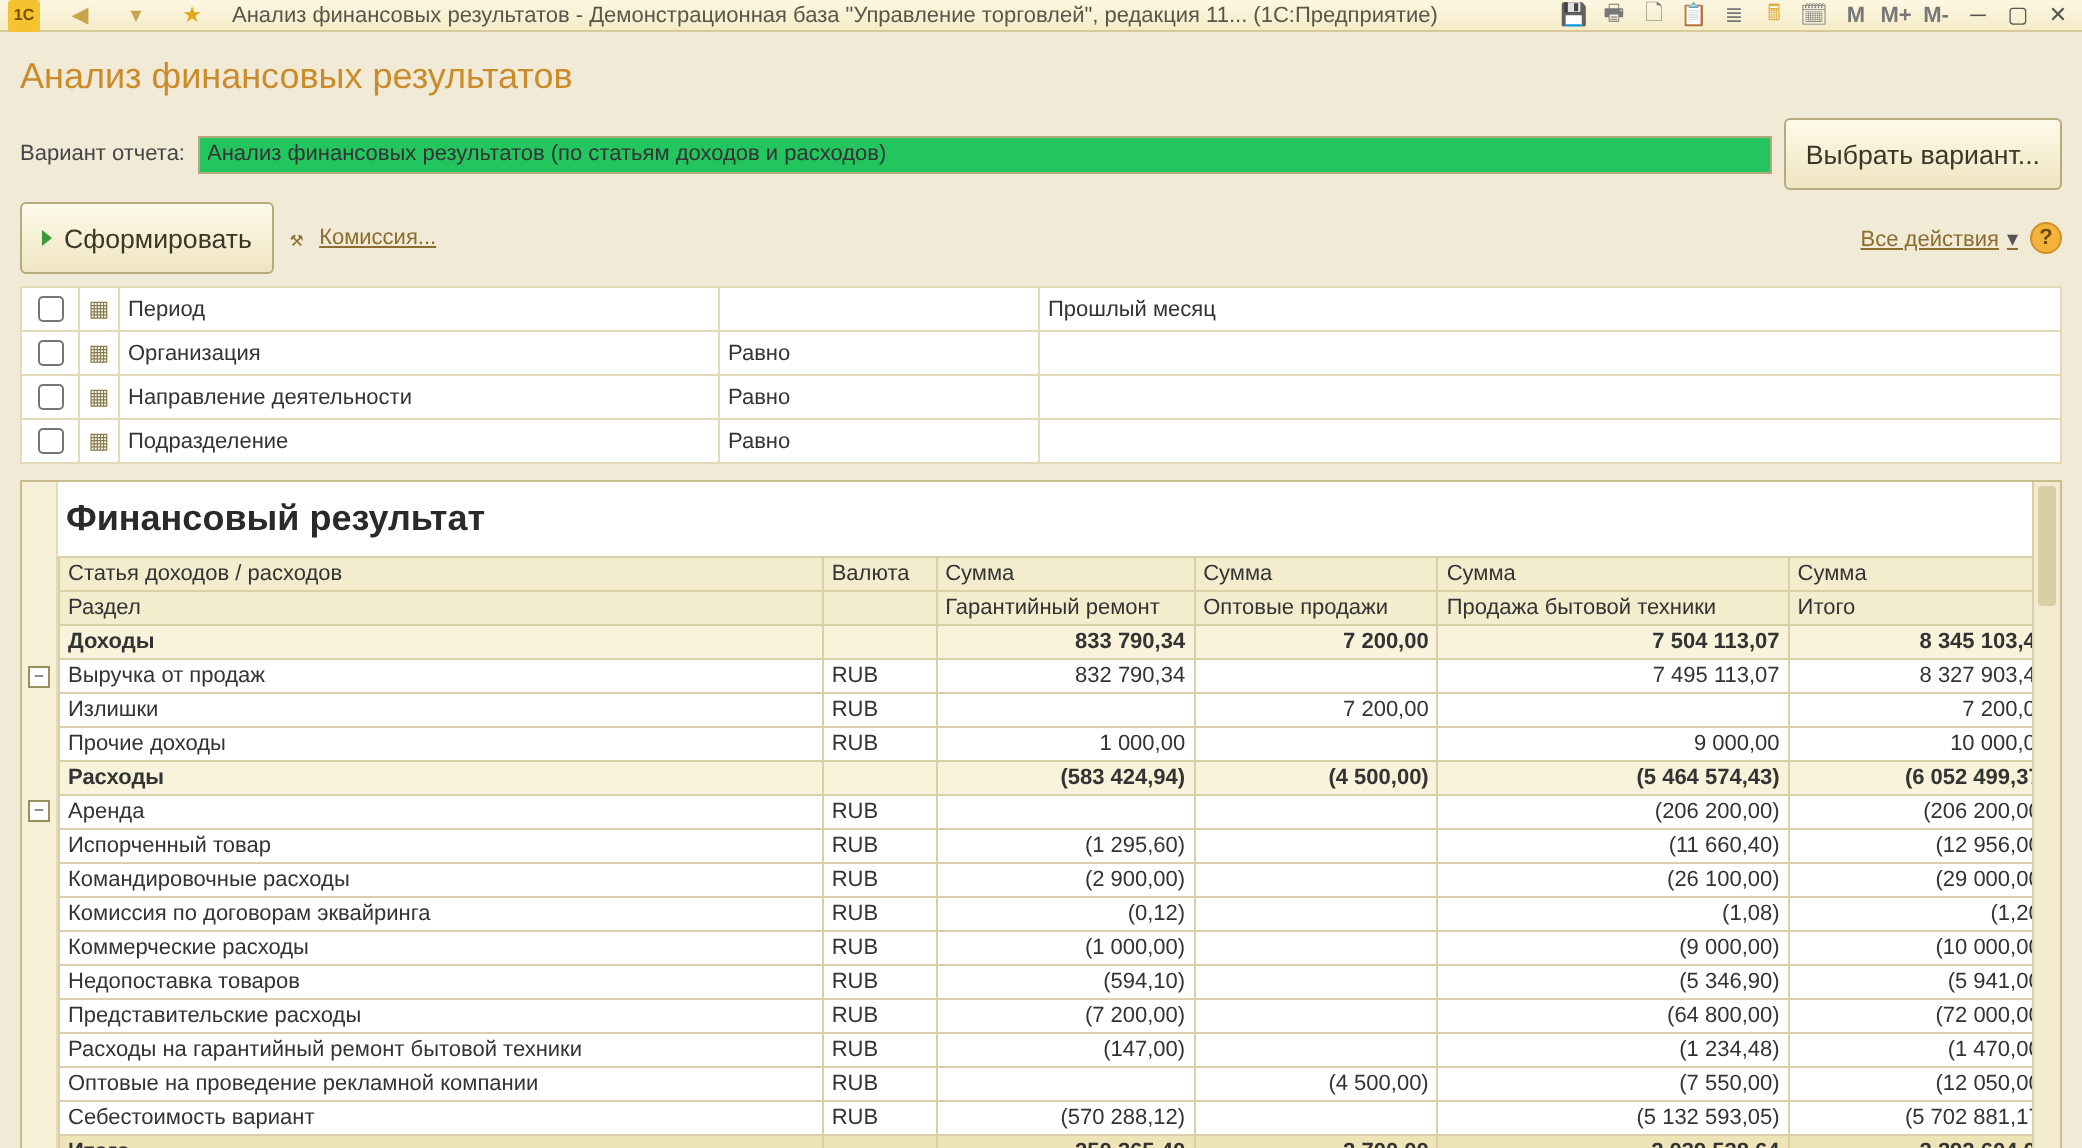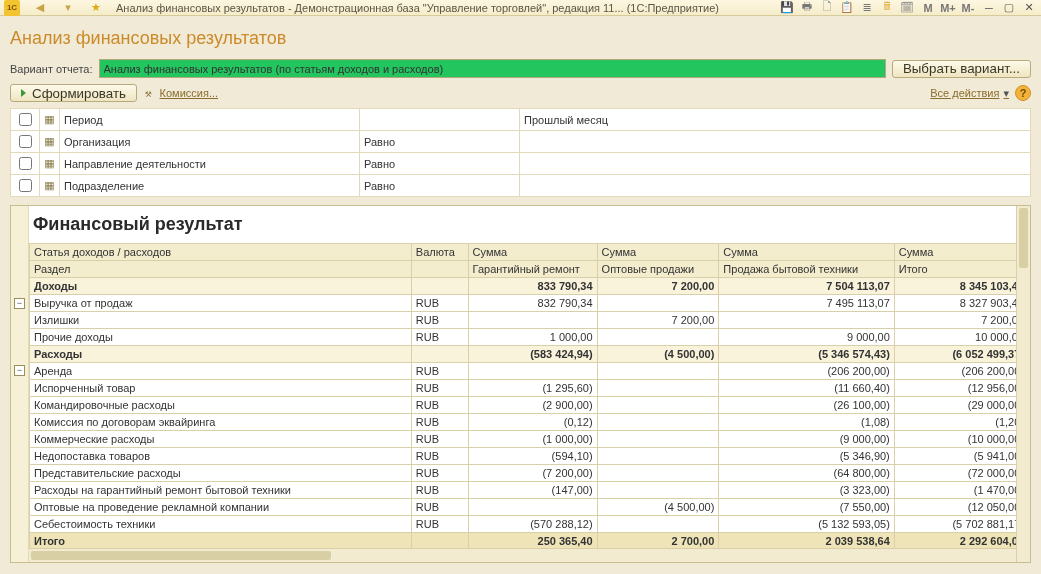--- a/index.html
+++ b/index.html
@@ -9,21 +9,21 @@
   .titlebar .ti { width:16px;height:16px; display:inline-flex; align-items:center;justify-content:center;}
   .titlebar-right { margin-left:auto; display:flex; align-items:center; gap:4px;}
   .m-block{display:flex;gap:2px;font-weight:bold;color:#777;}
   .m-block span{width:18px;text-align:center;}
   .win-btn{width:16px;height:16px;display:inline-flex;align-items:center;justify-content:center;color:#555;cursor:pointer;}
   .main{padding:8px 10px 10px 10px;}
   .page-title{color:#cc8b2a;font-size:18px;margin:4px 0 10px 0;font-weight:normal;}
   .row-variant{display:flex;align-items:center;gap:6px;margin-bottom:6px;}
   .row-variant .lbl{color:#444;}
   .row-variant input{flex:1;height:19px;border:1px solid #b5a97c;background:#22c55e;padding:0 4px;font-size:11px;color:#333;}
-  .btn{height:18px;padding:0 10px;border:1px solid #b7ab7e;background:linear-gradient(#fdfae9,#efe5c1);border-radius:3px;cursor:pointer;display:inline-flex;align-items:center;gap:6px;color:#3a3628;}
+  .btn{height:36px;padding:0 10px;border:1px solid #b7ab7e;background:linear-gradient(#fdfae9,#efe5c1);border-radius:3px;cursor:pointer;display:inline-flex;align-items:center;gap:6px;color:#3a3628;}
   .btn .tri{width:0;height:0;border-left:5px solid #3a9a3a;border-top:4px solid transparent;border-bottom:4px solid transparent;}
   .toolbar{display:flex;align-items:center;gap:8px;margin-bottom:6px;}
   .toolbar-right{margin-left:auto;display:flex;align-items:center;gap:6px;}
   .link{color:#8a6d2f;text-decoration:underline;cursor:pointer;}
   .help{width:16px;height:16px;border-radius:50%;background:#f3b33a;color:#6b4b00;display:flex;align-items:center;justify-content:center;font-weight:bold;border:1px solid #d0912a;cursor:pointer;}
   .params{border:1px solid #c9bc8e;background:#fff;width:100%;border-collapse:collapse;margin-bottom:8px;}
   .params td{border:1px solid #e3daba;height:18px;padding:1px 4px;color:#333;}
   .params .chk{width:22px;text-align:center;}
   .params .icon{width:20px;text-align:center;color:#8a7c4a;}
   .report-container{border:1px solid #c9bc8e;background:#fff;position:relative;height:358px;overflow:hidden;}
@@ -196,21 +196,21 @@
             <td class="num">1 000,00</td>
             <td class="num"></td>
             <td class="num">9 000,00</td>
             <td class="num">10 000,00</td>
           </tr>
           <tr class="group-row">
             <td class="pl1">Расходы</td>
             <td></td>
             <td class="num">(583 424,94)</td>
             <td class="num">(4 500,00)</td>
-            <td class="num">(5 346 574,43)</td>
+            <td class="num">(5 464 574,43)</td>
             <td class="num">(6 052 499,37)</td>
           </tr>
           <tr>
             <td class="pl2">Аренда</td>
             <td>RUB</td>
             <td class="num"></td>
             <td class="num"></td>
             <td class="num">(206 200,00)</td>
             <td class="num">(206 200,00)</td>
           </tr>
@@ -260,33 +260,33 @@
             <td class="num">(7 200,00)</td>
             <td class="num"></td>
             <td class="num">(64 800,00)</td>
             <td class="num">(72 000,00)</td>
           </tr>
           <tr>
             <td class="pl2">Расходы на гарантийный ремонт бытовой техники</td>
             <td>RUB</td>
             <td class="num">(147,00)</td>
             <td class="num"></td>
-            <td class="num">(3 323,00)</td>
+            <td class="num">(1 234,48)</td>
             <td class="num">(1 470,00)</td>
           </tr>
           <tr>
             <td class="pl2">Оптовые на проведение рекламной компании</td>
             <td>RUB</td>
             <td class="num"></td>
             <td class="num">(4 500,00)</td>
             <td class="num">(7 550,00)</td>
             <td class="num">(12 050,00)</td>
           </tr>
           <tr>
-            <td class="pl2">Себестоимость техники</td>
+            <td class="pl2">Себестоимость вариант</td>
             <td>RUB</td>
             <td class="num">(570 288,12)</td>
             <td class="num"></td>
             <td class="num">(5 132 593,05)</td>
             <td class="num">(5 702 881,17)</td>
           </tr>
           <tr class="total-row">
             <td class="pl1">Итого</td>
             <td></td>
             <td class="num">250 365,40</td>

